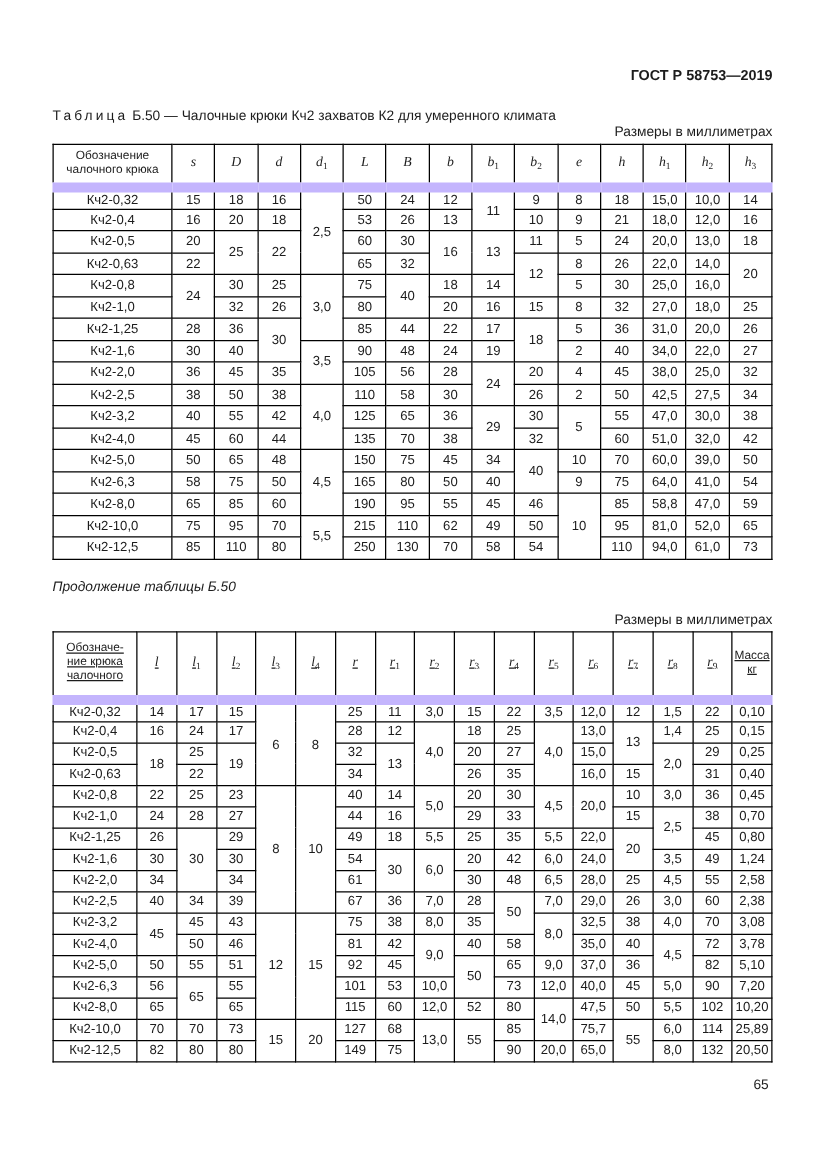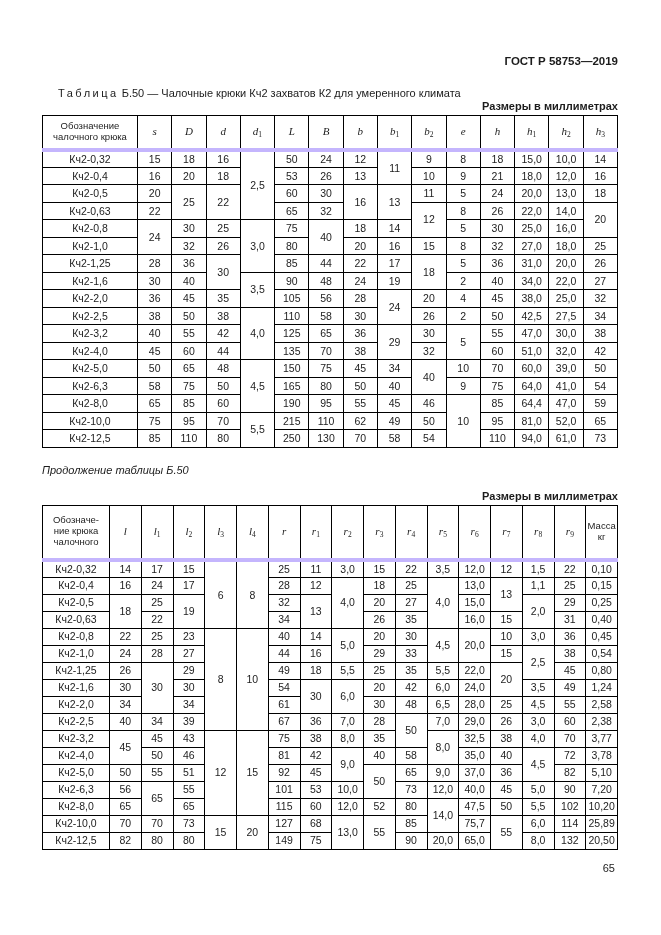--- a/index.html
+++ b/index.html
@@ -15,27 +15,26 @@
     box-sizing:border-box;
     padding:55px 43px 0 42px;
     overflow:hidden;
   }
   .doc-code {
     text-align:right;
     font-weight:bold;
     font-size:11.5px;
     margin-bottom:20px;
   }
-  .caption { font-size:11px; margin:0 0 1px 16px; }
+  .caption { font-size:11px; margin:0 0 1px 0; }
   .caption .spaced { letter-spacing:2.5px; }
   .units {
     text-align:right;
     font-size:11px;
     margin:1px 0 3px 0;
-    font-weight:bold;
   }
   .continuation {
     font-style:italic;
     font-size:11px;
     margin:16px 0 14px 0;
   }
   table {
     border-collapse:collapse;
     table-layout:fixed;
     width:576px;
@@ -44,37 +43,37 @@
   th, td {
     border:1px solid #000;
     text-align:center;
     vertical-align:middle;
     font-weight:normal;
     padding:0 1px;
     font-size:10.5px;
     line-height:1.15;
     overflow:hidden;
   }
-  thead th { border-bottom:4px solid #c4b5fd; font-size:9.5px; }
+  thead th { border-bottom:8px solid #c4b5fd; font-size:9.5px; }
   thead .txt { white-space:pre-line; }
   .var {
     font-family:"Liberation Serif", serif;
     font-style:italic;
     font-size:11px;
   }
   sub {
     font-size:7.5px;
     line-height:0;
     vertical-align:-2px;
     font-family:"Liberation Serif", serif;
   }
   .t1 thead tr { height:34px; }
   .t1 tbody tr { height:17.5px; }
   .t1 th:first-child { width:92px; }
-  .t2 thead tr { height:55px; }
+  .t2 thead tr { height:55px;text-decoration:underline; }
   .t2 tbody tr { height:17px; }
   .t2 th:first-child { width:64px; }
   .page-number {
     position:absolute;
     top:862px;
     right:46px;
     font-size:11px;
   }
 </style>
 </head>
@@ -331,21 +330,21 @@
           <td>65</td>
           <td>85</td>
           <td>60</td>
           <td>190</td>
           <td>95</td>
           <td>55</td>
           <td>45</td>
           <td>46</td>
           <td rowspan="3">10</td>
           <td>85</td>
-          <td>64,4</td>
+          <td>58,8</td>
           <td>47,0</td>
           <td>59</td>
         </tr>
         <tr>
           <td>Кч2-10,0</td>
           <td>75</td>
           <td>95</td>
           <td>70</td>
           <td rowspan="2">5,5</td>
           <td>215</td>
@@ -430,21 +429,21 @@
           <td>24</td>
           <td>17</td>
           <td>28</td>
           <td>12</td>
           <td rowspan="3">4,0</td>
           <td>18</td>
           <td>25</td>
           <td rowspan="3">4,0</td>
           <td>13,0</td>
           <td rowspan="2">13</td>
-          <td>1,1</td>
+          <td>1,4</td>
           <td>25</td>
           <td>0,15</td>
         </tr>
         <tr>
           <td>Кч2-0,5</td>
           <td rowspan="2">18</td>
           <td>25</td>
           <td rowspan="2">19</td>
           <td>32</td>
           <td rowspan="2">13</td>
@@ -490,21 +489,21 @@
           <td>24</td>
           <td>28</td>
           <td>27</td>
           <td>44</td>
           <td>16</td>
           <td>29</td>
           <td>33</td>
           <td>15</td>
           <td rowspan="2">2,5</td>
           <td>38</td>
-          <td>0,54</td>
+          <td>0,70</td>
         </tr>
         <tr>
           <td>Кч2-1,25</td>
           <td>26</td>
           <td rowspan="3">30</td>
           <td>29</td>
           <td>49</td>
           <td>18</td>
           <td>5,5</td>
           <td>25</td>
@@ -570,21 +569,21 @@
           <td rowspan="5">15</td>
           <td>75</td>
           <td>38</td>
           <td>8,0</td>
           <td>35</td>
           <td rowspan="2">8,0</td>
           <td>32,5</td>
           <td>38</td>
           <td>4,0</td>
           <td>70</td>
-          <td>3,77</td>
+          <td>3,08</td>
         </tr>
         <tr>
           <td>Кч2-4,0</td>
           <td>50</td>
           <td>46</td>
           <td>81</td>
           <td>42</td>
           <td rowspan="2">9,0</td>
           <td>40</td>
           <td>58</td>

